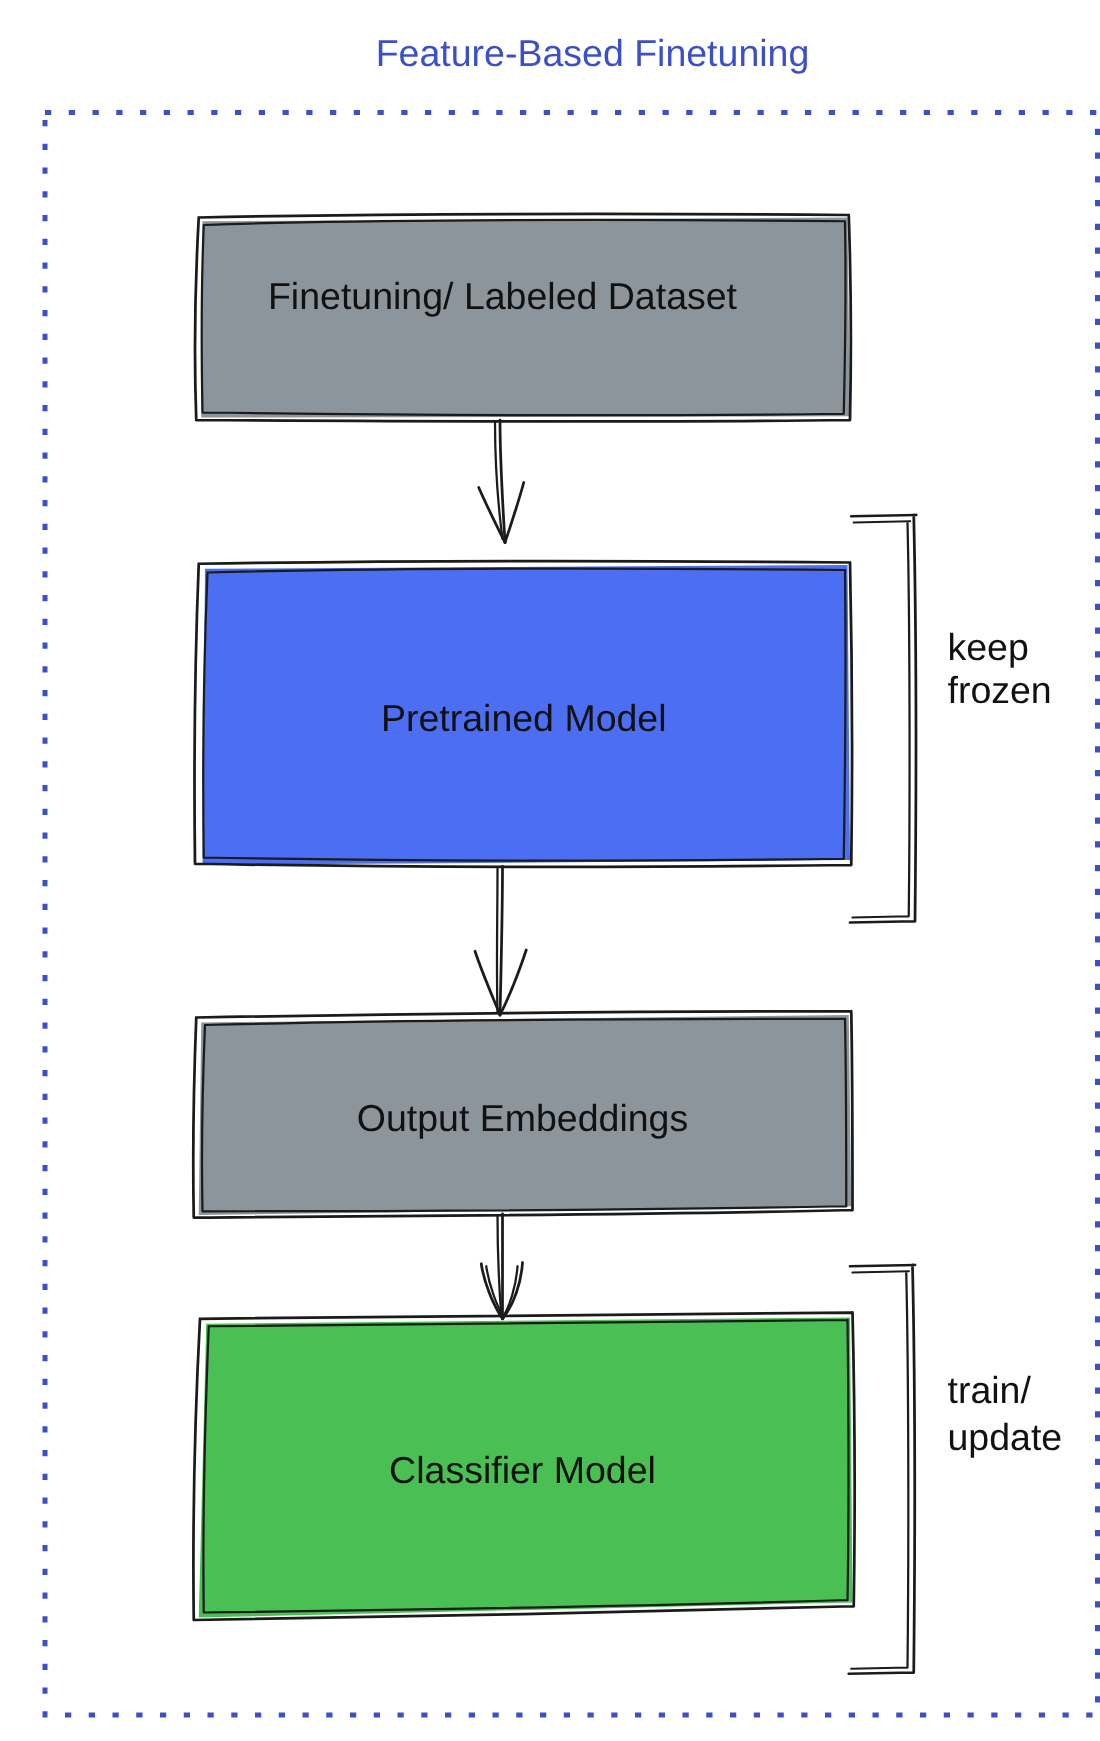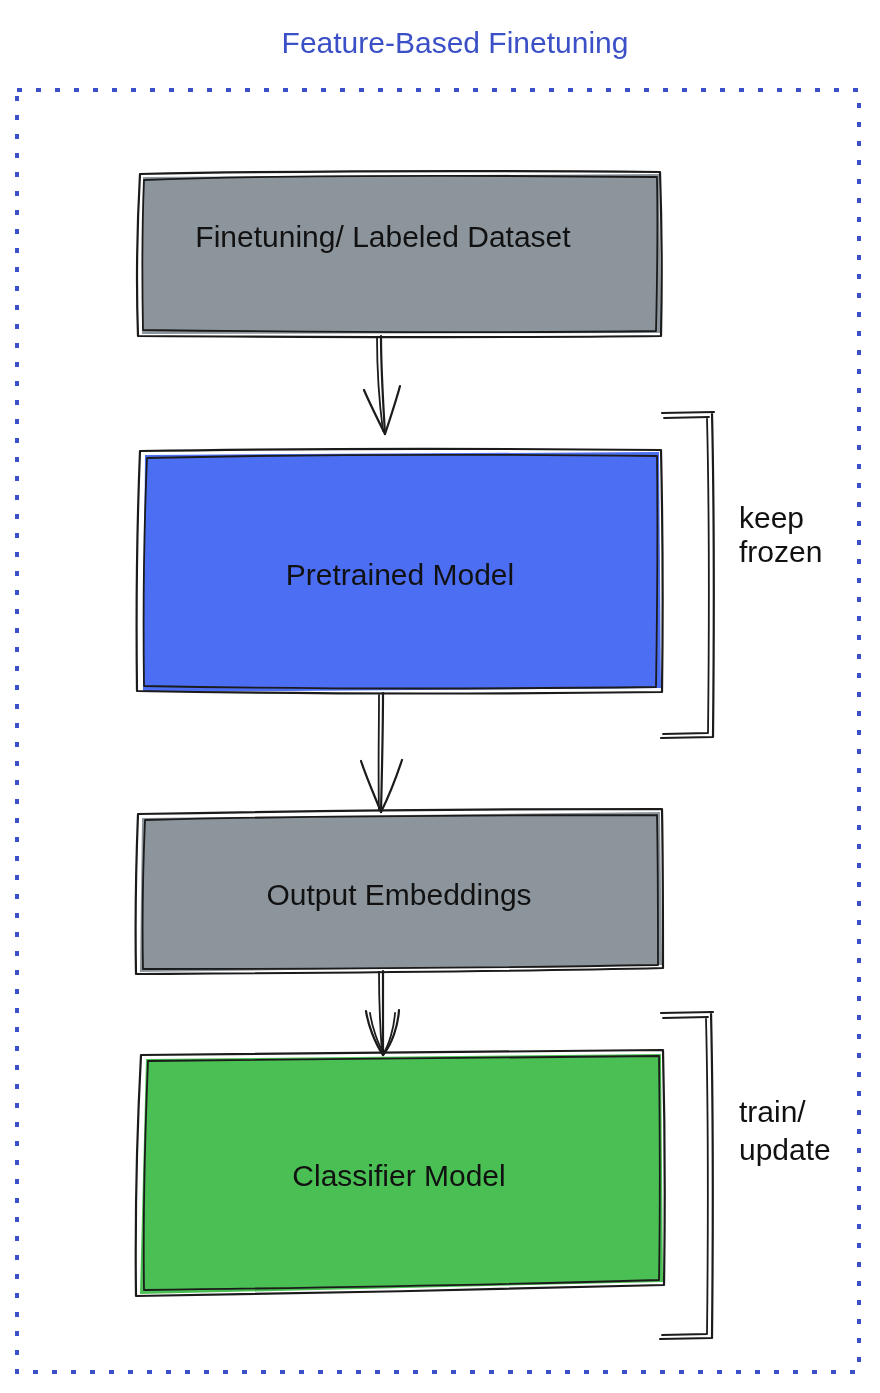--- a/index.html
+++ b/index.html
@@ -13,20 +13,21 @@
     height: 1393px;
     position: relative;
     overflow: hidden;
     font-family: "Liberation Sans", sans-serif;
   }
   #diagram-root {
     position: absolute;
     inset: 0;
     width: 792px;
     height: 1393px;
+    margin-left: 19px;
   }
   svg.canvas {
     position: absolute;
     top: 0;
     left: 0;
     width: 880px;
     height: 1393px;
     display: block;
   }
   text {

